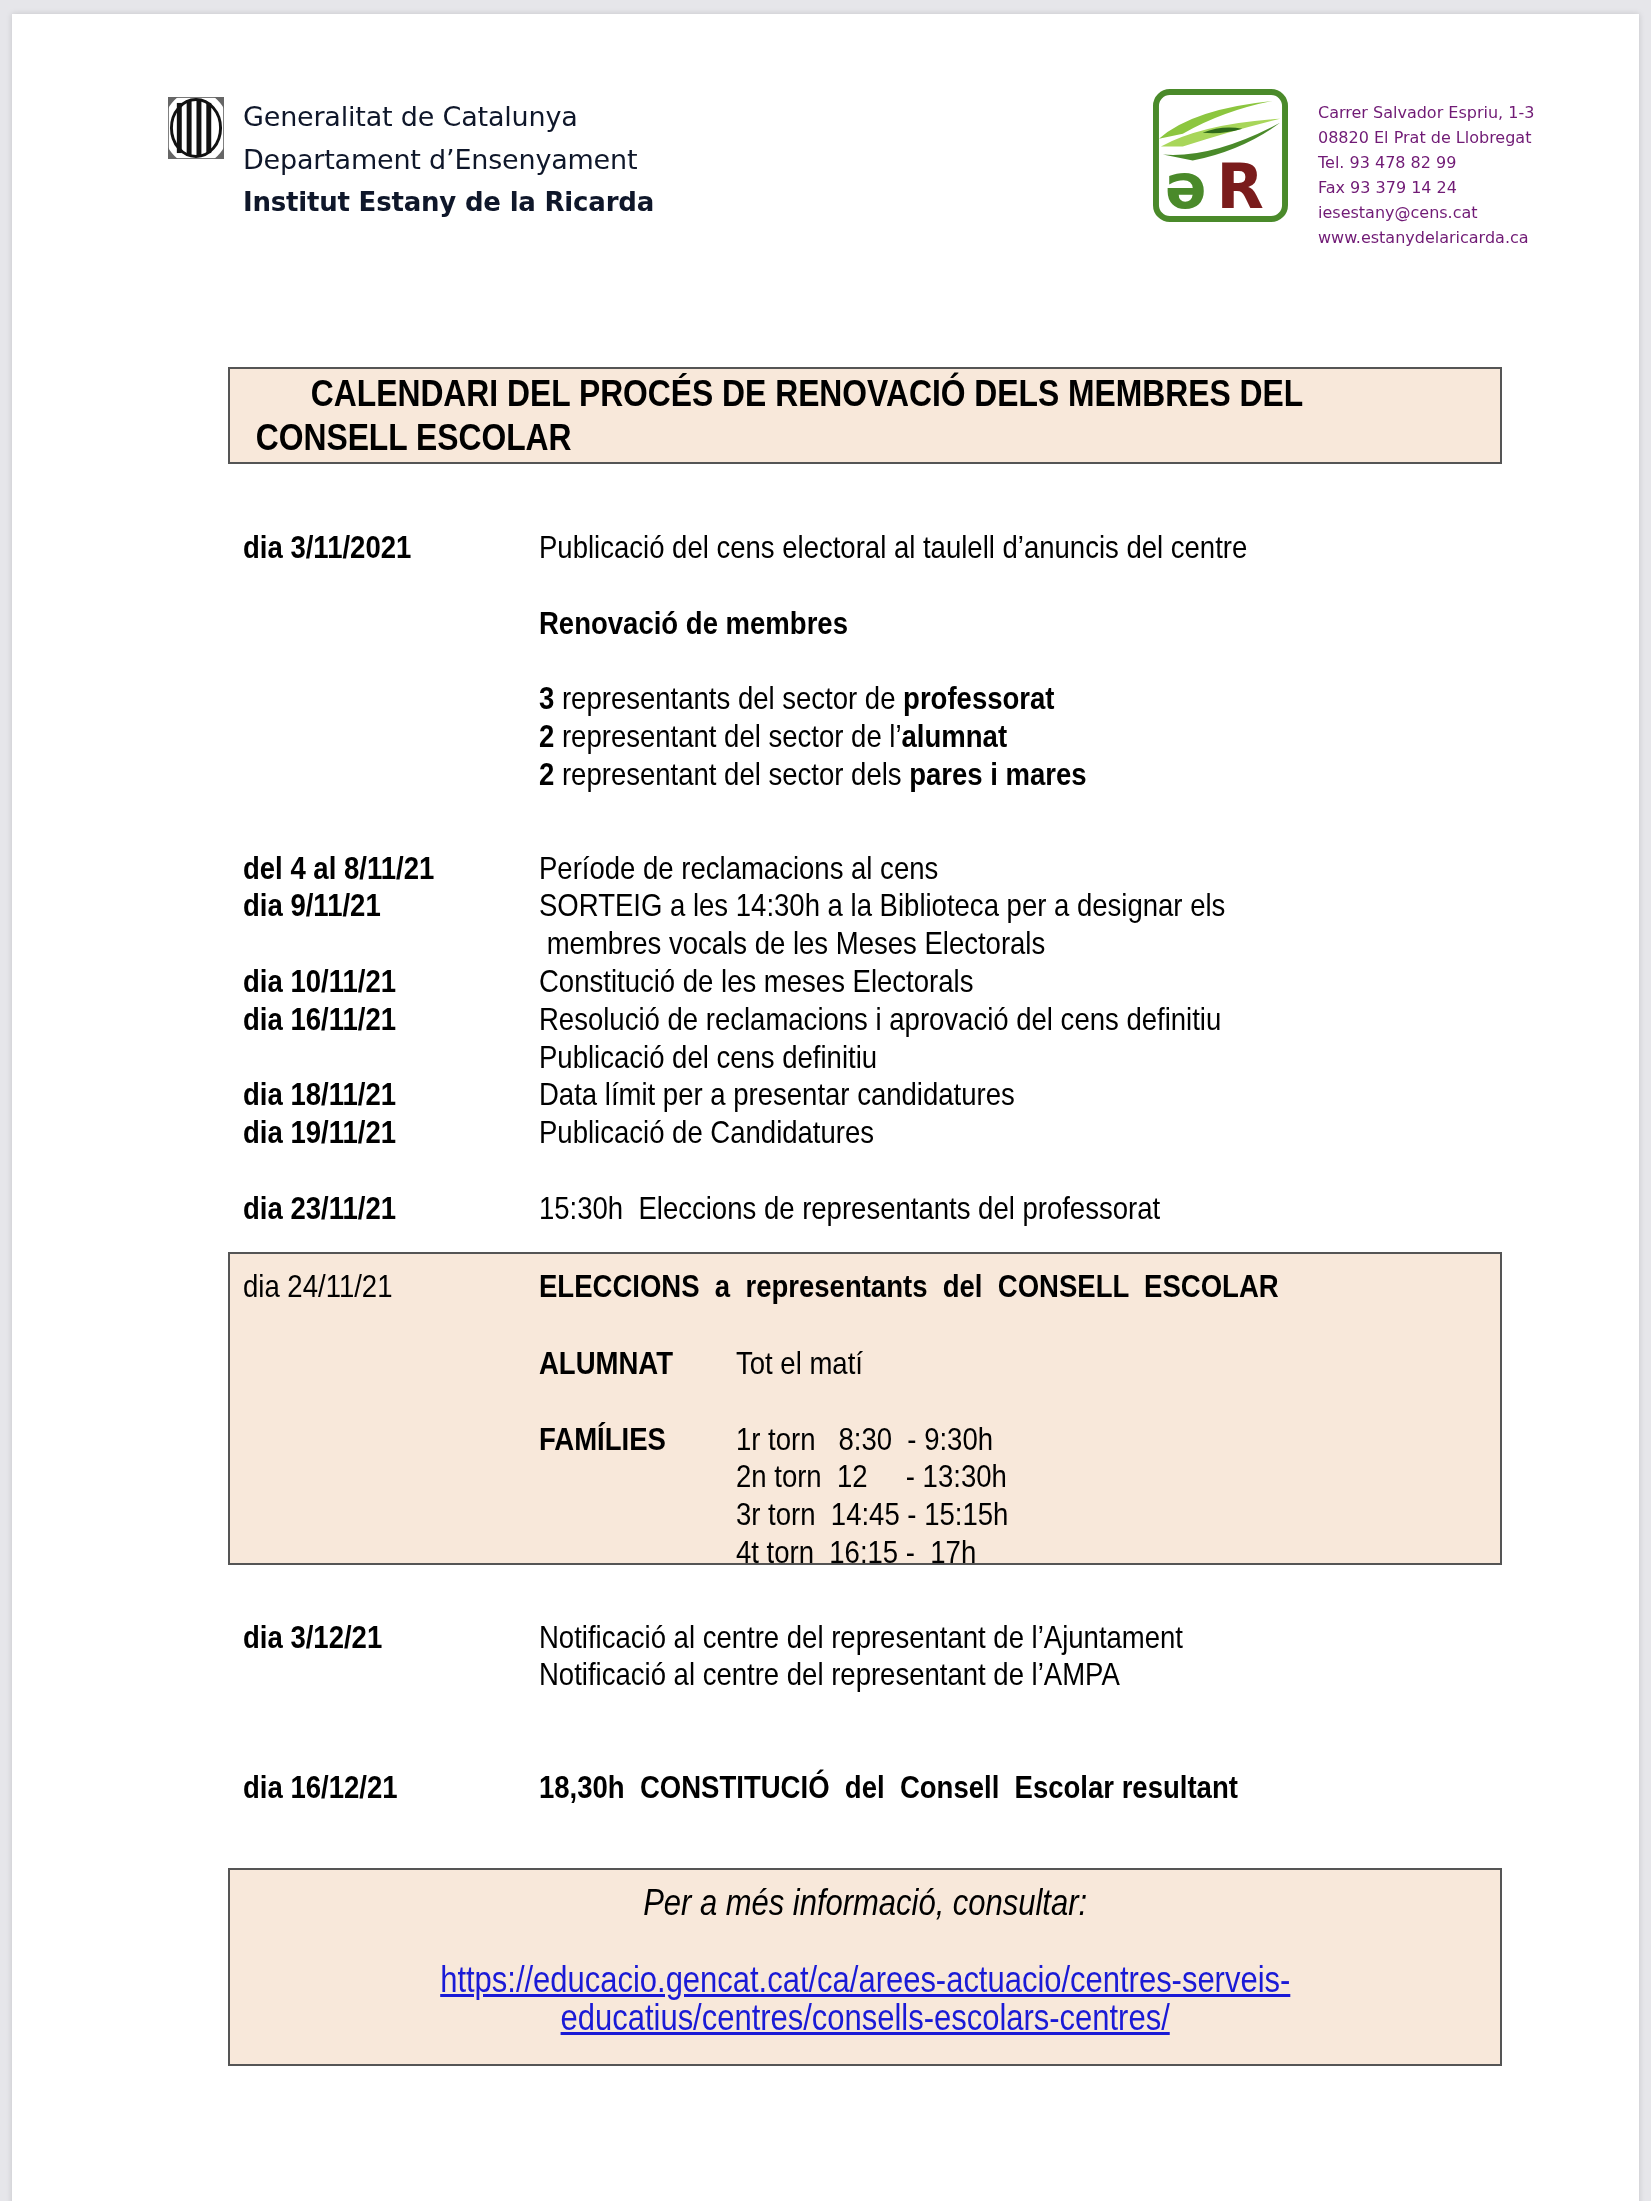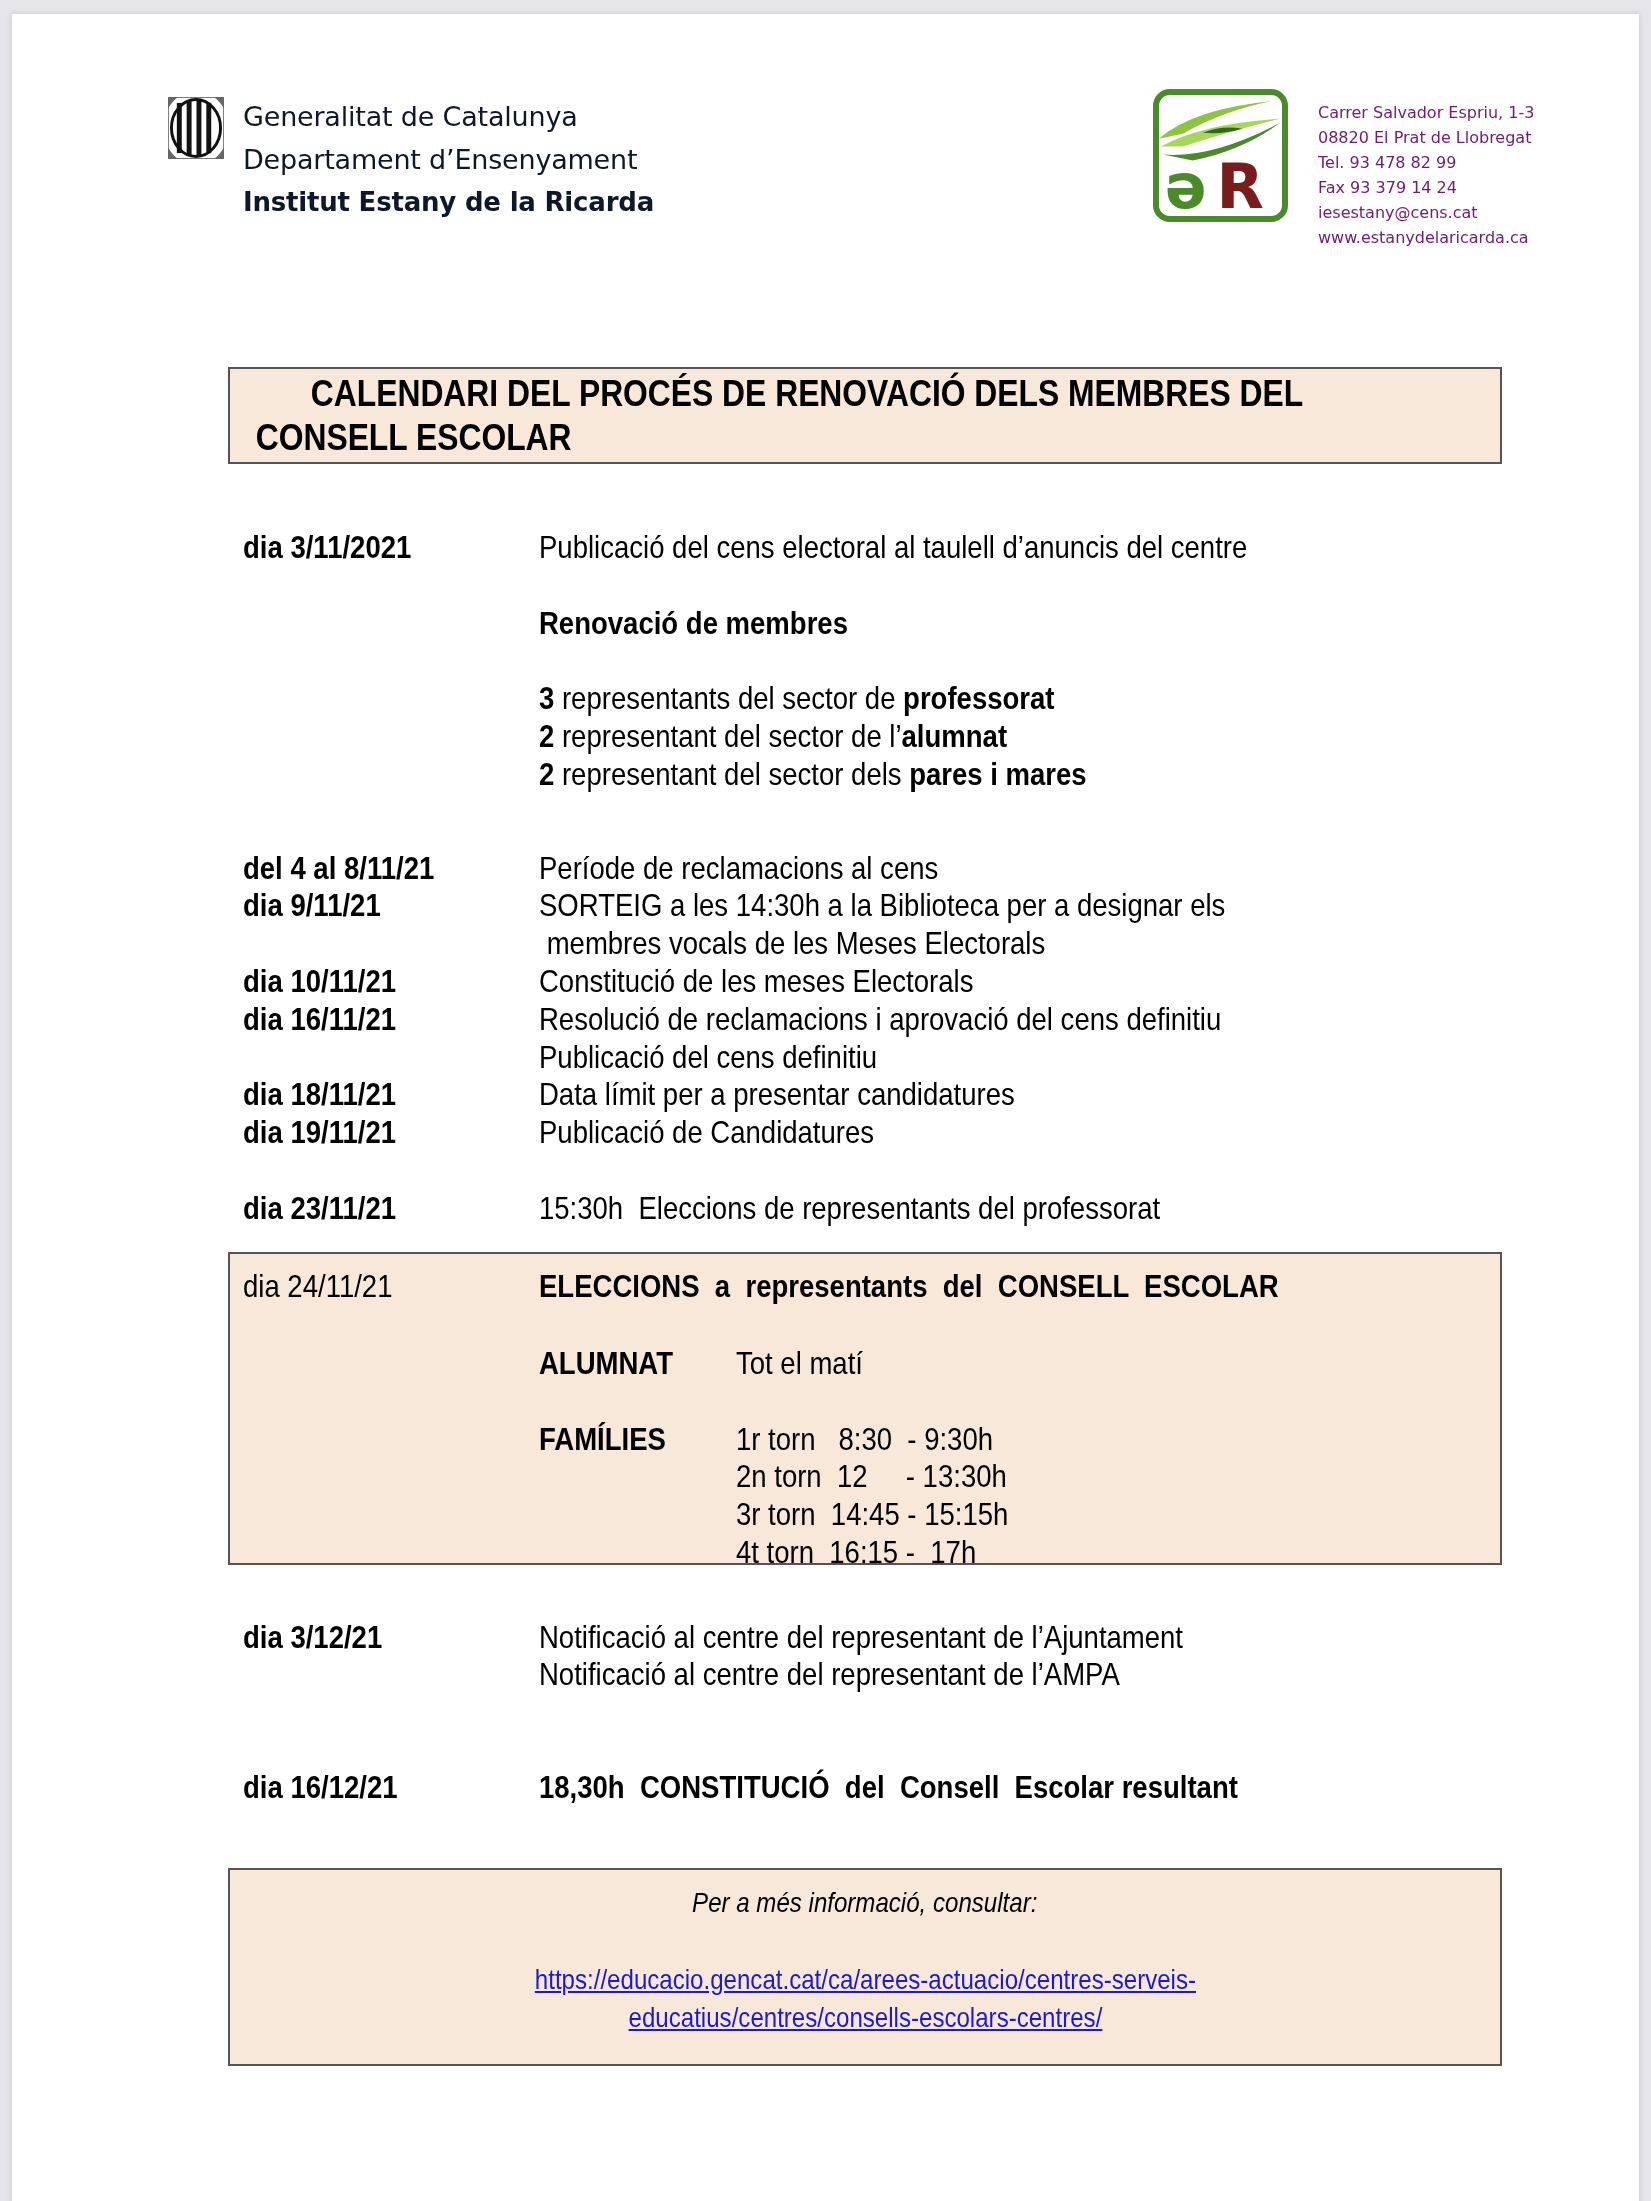--- a/index.html
+++ b/index.html
@@ -36,21 +36,21 @@
   .b { font-weight: bold; }
 
   .hl-box {
     position: absolute; left: 216px; top: 1238px; width: 1274px; height: 313px;
     background: #f8e8da; border: 2px solid #555;
   }
   .info-box {
     position: absolute; left: 216px; top: 1854px; width: 1274px; height: 198px;
     background: #f8e8da; border: 2px solid #555;
   }
-  .info-box .c { position: absolute; left: 0; width: 100%; text-align: center; font-size: 28px; line-height: 38px; }
+  .info-box .c { position: absolute; left: 0; width: 100%; text-align: center; font-size: 36px; line-height: 38px; }
   .info-box .c span { display: inline-block; transform: scaleX(0.86); white-space: nowrap; }
   .info-box .it { font-style: italic; }
   .link { color: #1a1ad6; text-decoration: underline; }
 </style>
 </head>
 <body>
 
 <div class="page">
 
   <svg class="seal" viewBox="0 0 57 63">

